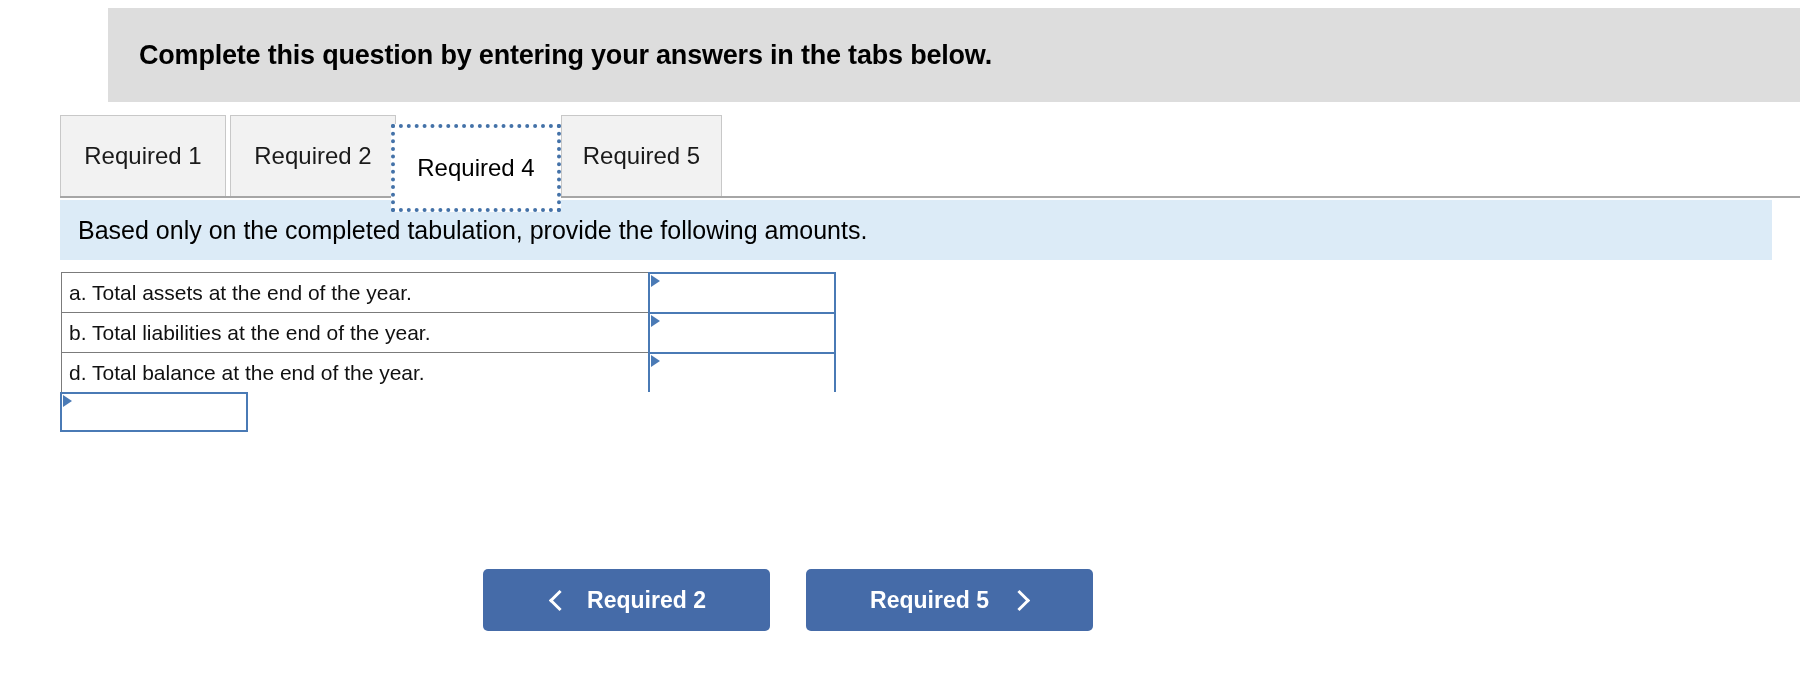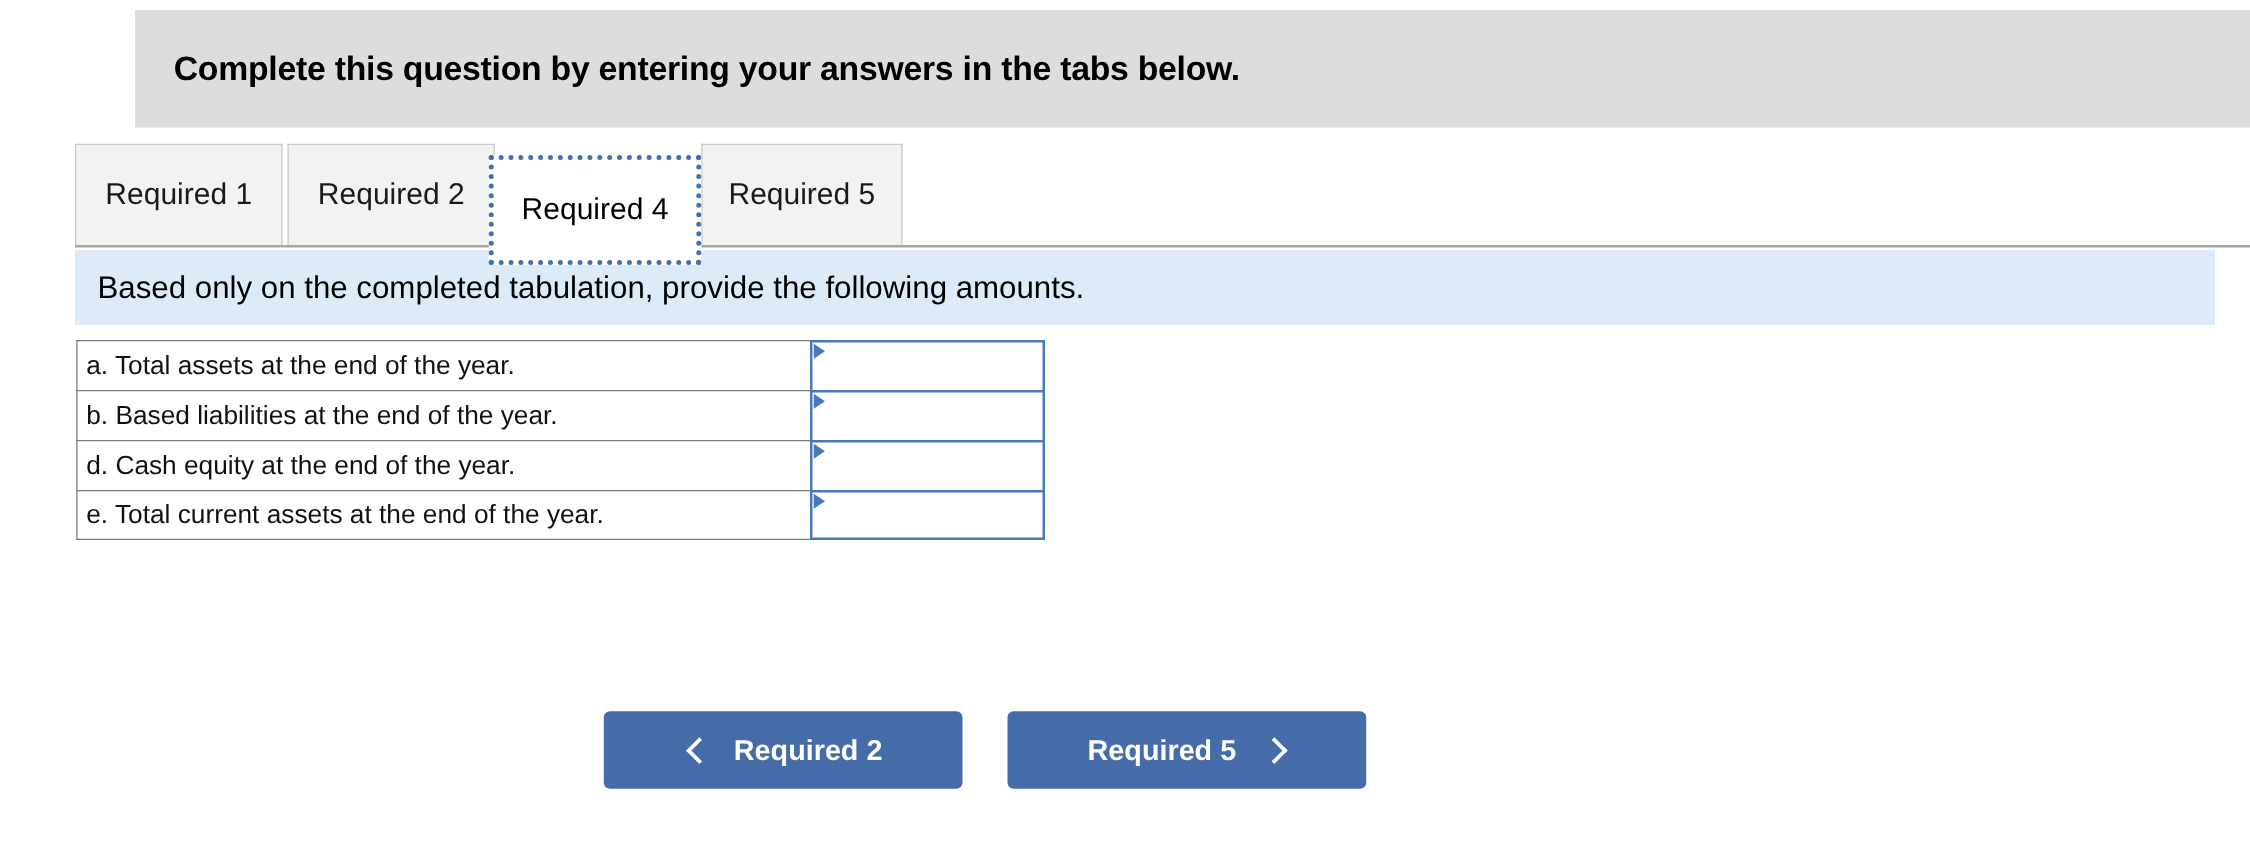--- a/index.html
+++ b/index.html
@@ -242,38 +242,37 @@
 
   <div class="answer-row">
     <div class="row-label">a. Total assets at the end of the year.</div>
     <div class="answer-cell">
       <span class="cell-marker"></span>
       <input class="answer-input" type="text" value="" style="">
     </div>
   </div>
 
   <div class="answer-row">
-    <div class="row-label">b. Based liabilities at the end of the year.</div>
-    <div class="answer-cell">
-      <span class="cell-marker"></span>
-      <input class="answer-input" type="text" value="" style="">
-    </div>
-  </div>
-
-
-  <div class="answer-row">
-    <div class="row-label">d. Cash equity at the end of the year.</div>
-    <div class="answer-cell">
-      <span class="cell-marker"></span>
-      <input class="answer-input" type="text" value="" style="">
-    </div>
-  </div>
-
-  <div class="answer-row">
-    <div class="row-label">e. Total current assets at the end of the year.</div>
+    <div class="row-label">b. Total liabilities at the end of the year.</div>
+    <div class="answer-cell">
+      <span class="cell-marker"></span>
+      <input class="answer-input" type="text" value="" style="">
+    </div>
+  </div>
+
+
+  <div class="answer-row">
+    <div class="row-label">d. Total balance at the end of the year.</div>
+    <div class="answer-cell">
+      <span class="cell-marker"></span>
+      <input class="answer-input" type="text" value="" style="">
+    </div>
+  </div>
+
+  <div class="answer-row">
     <div class="answer-cell">
       <span class="cell-marker"></span>
       <input class="answer-input" type="text" value="" style="">
     </div>
   </div>
 
 </div>
 
 <div id="nav-buttons">
   <button class="nav-btn" id="prev-button">

